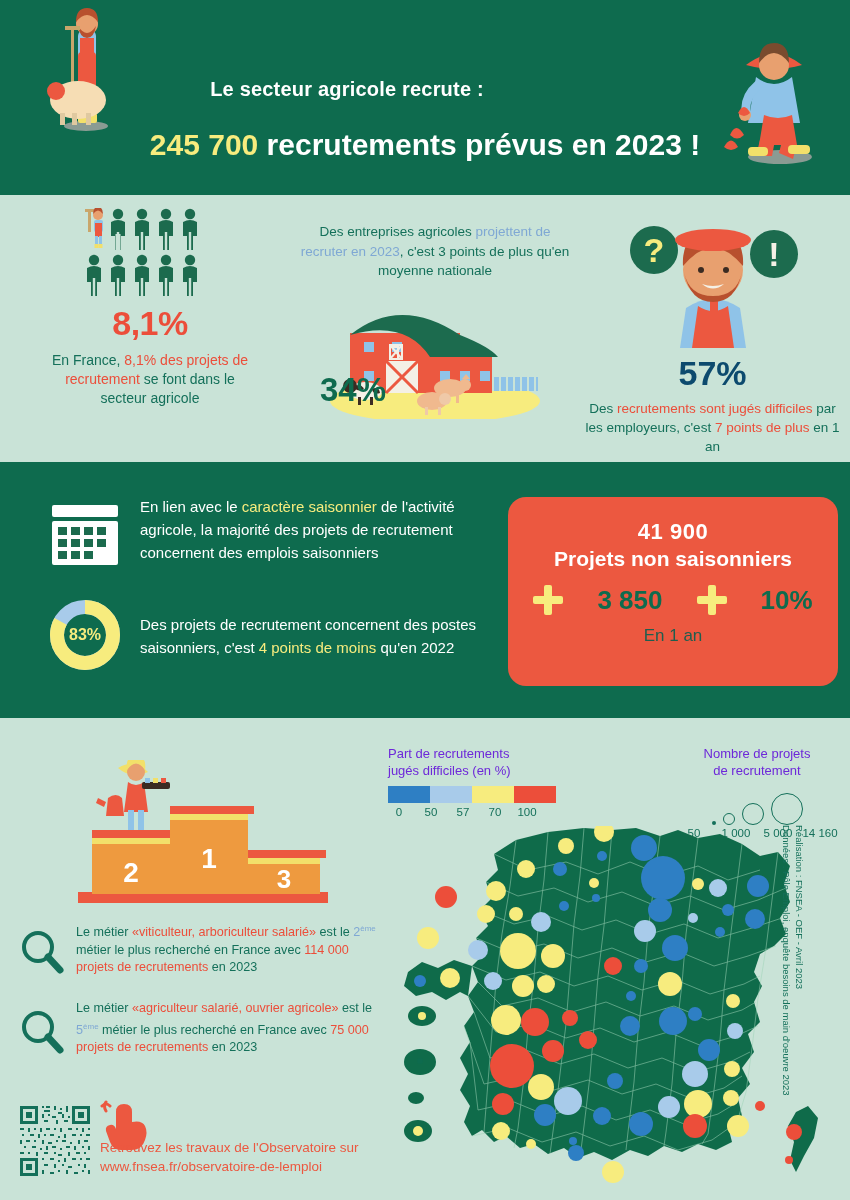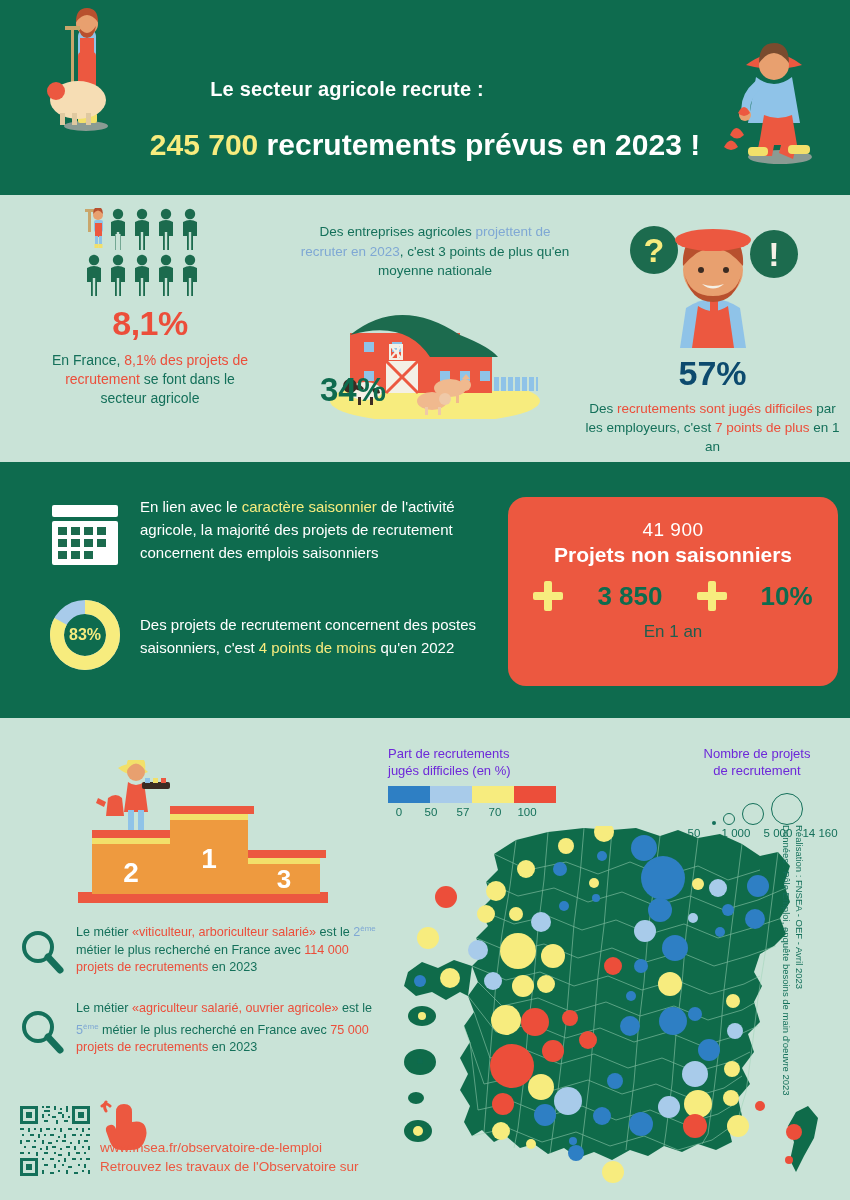--- a/index.html
+++ b/index.html
@@ -59,21 +59,21 @@
   .donut { position:absolute; left:48px; top:598px; width:74px; height:74px; }
   .donut-lbl { position:absolute; left:48px; top:598px; width:74px; height:74px;
                display:flex; align-items:center; justify-content:center;
                color:#F7EC7E; font-size:16px; font-weight:bold; }
   .g-txt2 { position:absolute; left:140px; top:613px; width:360px; color:#FFFFFF;
             font-size:15px; line-height:23px; }
 
   
   .card { position:absolute; left:508px; top:497px; width:330px; height:189px;
           background:#EC5840; border-radius:18px; text-align:center; padding-top:22px; }
-  .card-num { color:#FFFFFF; font-size:19px; font-weight:normal; letter-spacing:.5px;}
+  .card-num { color:#FFFFFF; font-size:22px; font-weight:bold; letter-spacing:.5px;}
   .card-sub { color:#FFFFFF; font-size:21px; font-weight:bold; margin-top:2px;}
   .card-row { display:flex; justify-content:center; align-items:flex-start; gap:34px; margin-top:14px; }
   .plus { display:inline-block; width:30px; height:30px; position:relative; }
   .plus::before,.plus::after { content:""; position:absolute; background:#F7EC7E; border-radius:2px;}
   .plus::before { left:11px; top:0; width:8px; height:30px; }
   .plus::after  { left:0; top:11px; width:30px; height:8px; }
   .card-val { color:#0E6B4E; font-size:26px; font-weight:bold; }
   .card-foot { color:#1F5E4E; font-size:17px; margin-top:10px; }
 
   
@@ -539,22 +539,22 @@
     </g>
   </svg>
 
   <svg class="hand" viewBox="0 0 52 52">
     <path d="M10 6 q-4 -4 -8 0" stroke="#EC5840" stroke-width="3" fill="none" stroke-linecap="round"></path>
     <path d="M6 2 q-3 4 0 9" stroke="#EC5840" stroke-width="3" fill="none" stroke-linecap="round"></path>
     <path d="M16 12 q0 -8 8 -8 q8 0 8 8 l0 10 q10 -2 13 4 q3 6 0 14 q-3 10 -14 10 l-10 0 q-8 0 -11 -8 l-4 -11 q-1 -5 4 -6 q4 -1 6 4 z" fill="#EC5840"></path>
   </svg>
 
   <div class="foot-txt">
+    <div>Retrouvez les travaux de l'Observatoire sur</div>
     <div>www.fnsea.fr/observatoire-de-lemploi</div>
-    <div>Retrouvez les travaux de l'Observatoire sur</div>
   </div>
 
   <div class="lg1">
     <div class="lg-title">
       <div>Part de recrutements</div>
       <div>jugés difficiles (en %)</div>
     </div>
     <div class="swatches">
       <div class="sw" style="background:#2E7FC4"></div>
       <div class="sw" style="background:#A8CBEA"></div>

